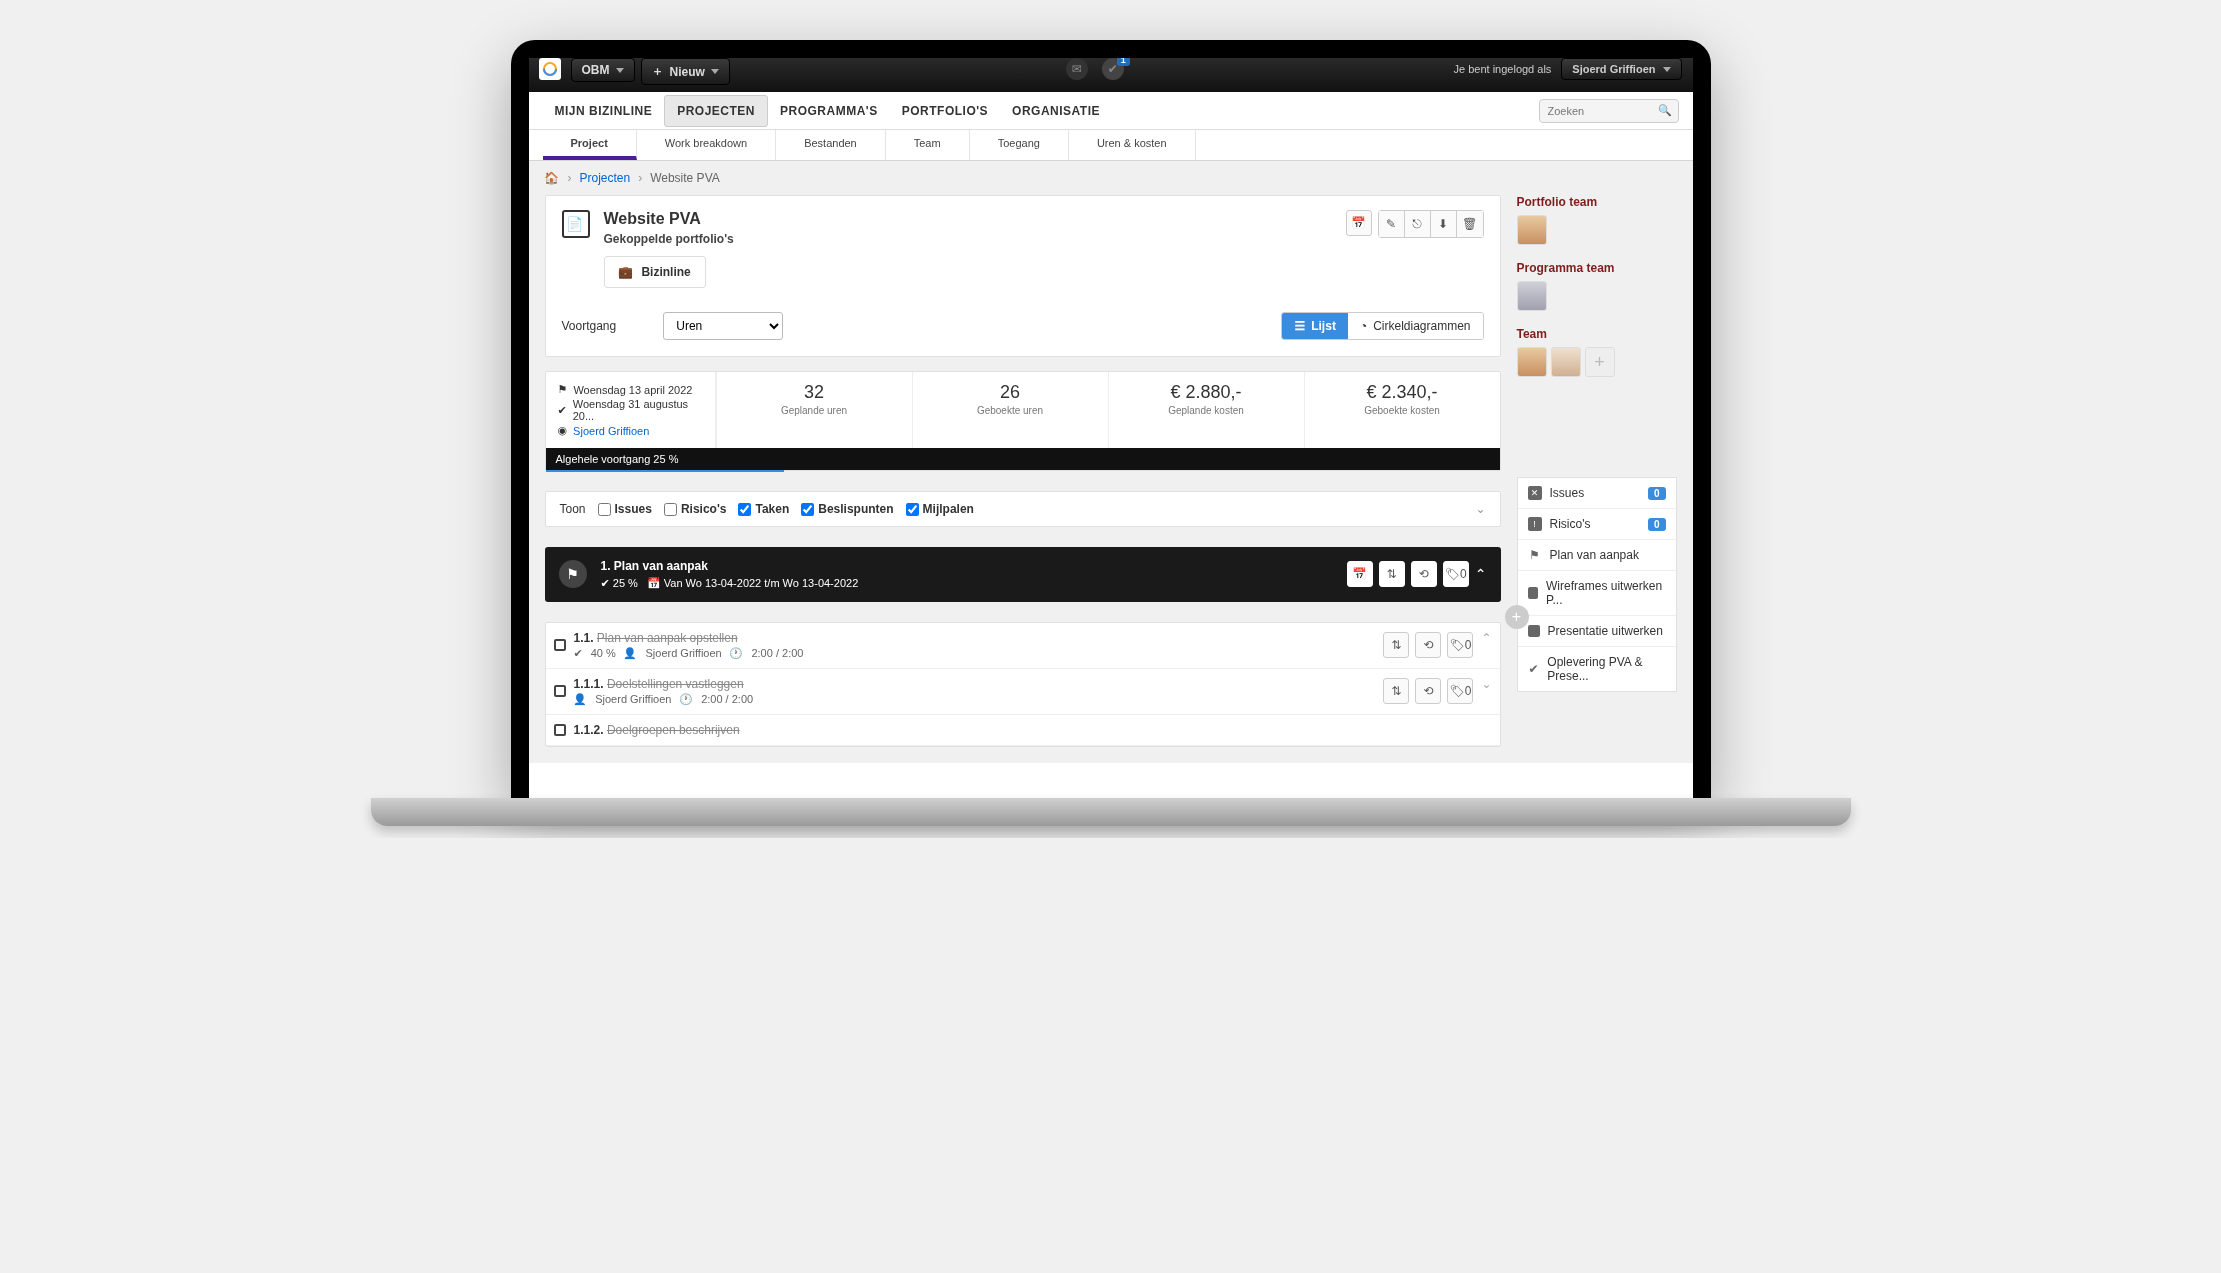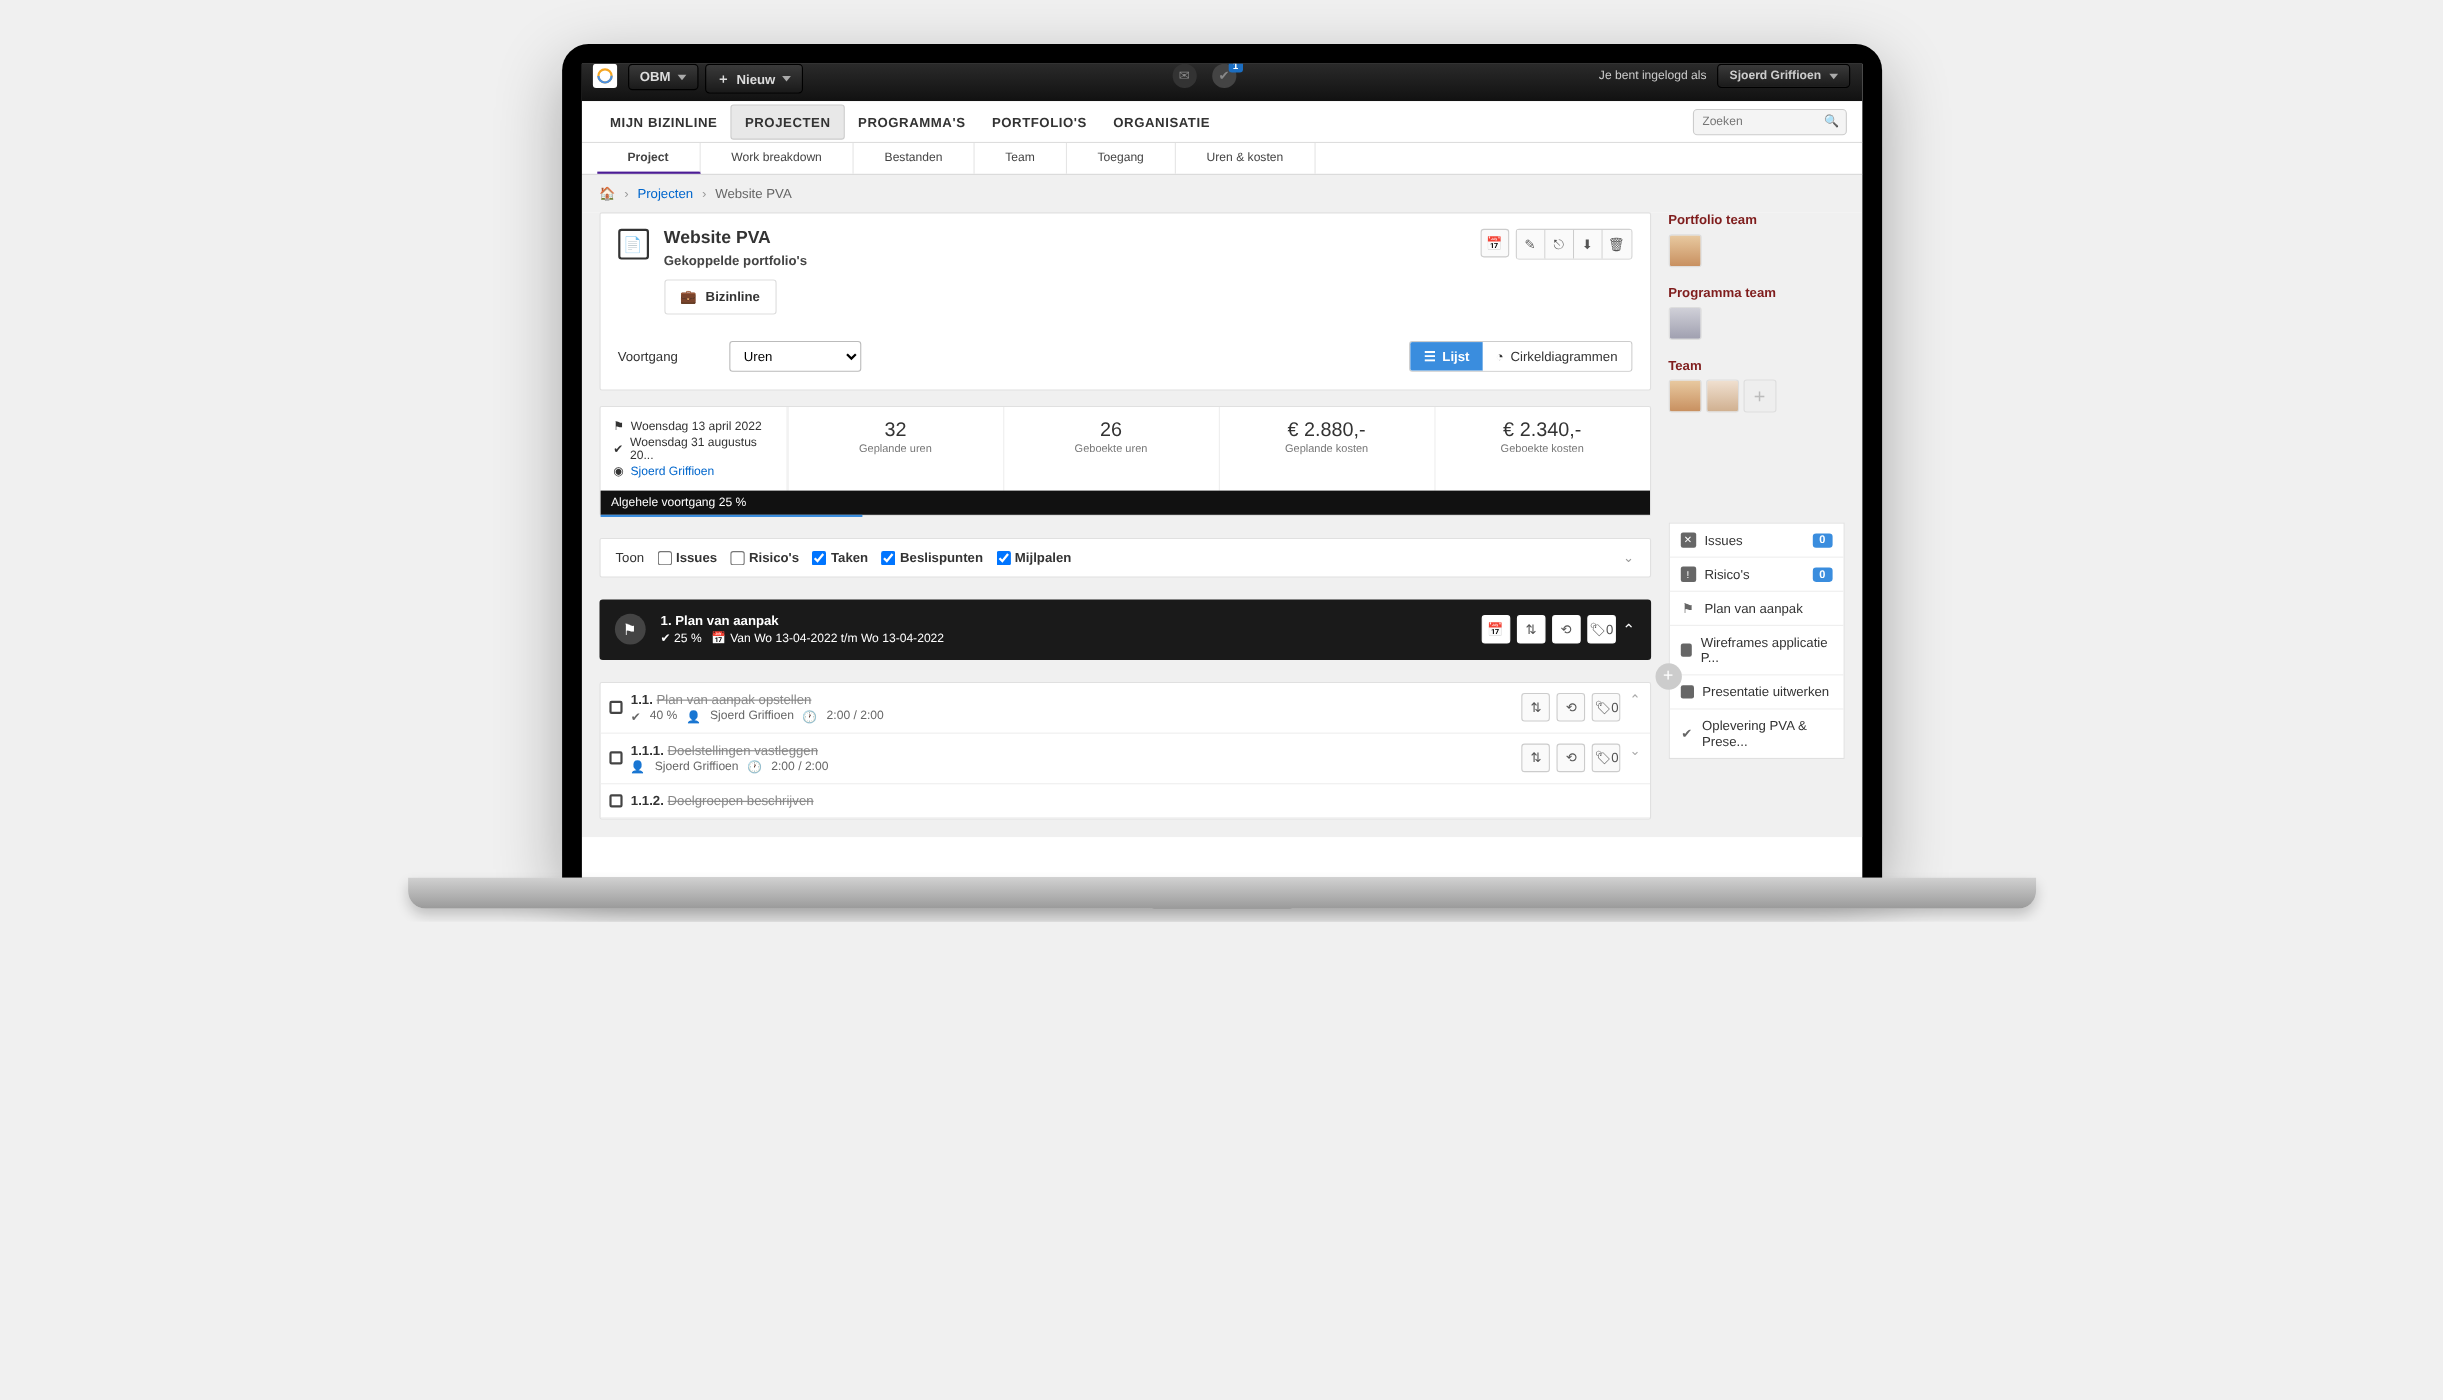--- a/index.html
+++ b/index.html
@@ -25,21 +25,21 @@
 .mainnav { background: #fff; display: flex; align-items: center; padding: 0 14px; height: 38px; border-bottom: 1px solid #ddd; }
 .mainnav-item { padding: 8px 12px; font-weight: 700; font-size: 12px; color: #333; cursor: pointer; letter-spacing: .5px; }
 .mainnav-item.active { background: #e8e8e8; border: 1px solid #ccc; border-radius: 3px; }
 .search-wrap { margin-left: auto; position: relative; text-decoration: underline; }
 .search-inp { width: 140px; padding: 5px 24px 5px 8px; border: 1px solid #ccc; border-radius: 4px; background: #f4f4f4; font-size: 11px; }
 .search-ico { position: absolute; right: 6px; top: 5px; color: #bbb; font-size: 11px; }
 
 
 .subnav { background: #fff; display: flex; padding: 0 14px; border-bottom: 1px solid #d5d5d5; }
 .subtab { padding: 7px 28px; font-size: 11px; color: #444; cursor: pointer; border-right: 1px solid #e5e5e5; }
-.subtab.active { font-weight: 700; border-bottom: 2px solid #4c1d95; }
+.subtab.active { font-weight: 700; border-bottom: 4px solid #4c1d95; }
 
 
 .crumbs { padding: 10px 16px; display: flex; align-items: center; gap: 8px; color: #666; font-size: 12px; background: #f0f0f0; }
 .crumbs a { color: #0066cc; text-decoration: none; cursor:pointer; }
 .crumbs .sep { color: #999; }
 
 
 .content { display: flex; gap: 16px; padding: 0 16px 16px 16px; background: #f0f0f0; }
 .col-main { flex: 1; min-width: 0; }
 .col-side { width: 160px; }
@@ -395,21 +395,21 @@
         <span class="side-ico box-x">!</span>
         <span>Risico's</span>
         <span class="side-badge">0</span>
       </div>
       <div class="side-item">
         <span class="side-ico">⚑</span>
         <span>Plan van aanpak</span>
       </div>
       <div class="side-item">
         <span class="side-ico box-g"></span>
-        <span>Wireframes applicatie P...</span>
+        <span>Wireframes uitwerken P...</span>
       </div>
       <div class="side-item">
         <span class="side-ico box-g"></span>
         <span>Presentatie uitwerken</span>
       </div>
       <div class="side-item">
         <span class="side-ico">✔</span>
         <span>Oplevering PVA &amp; Prese...</span>
       </div>
     </div>

